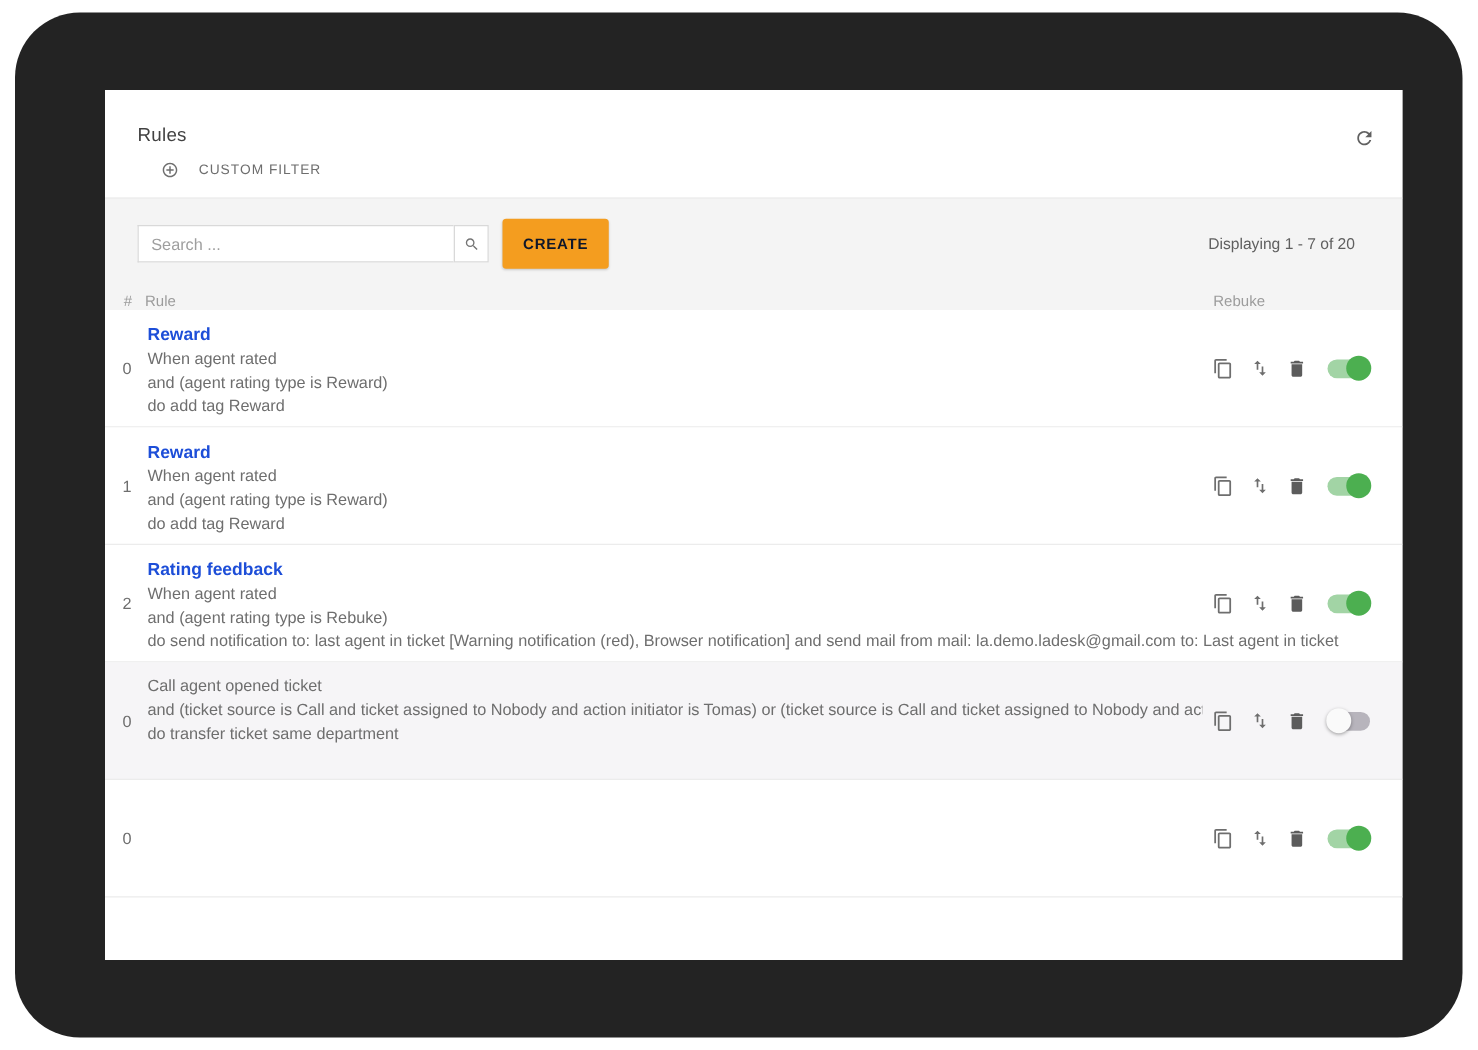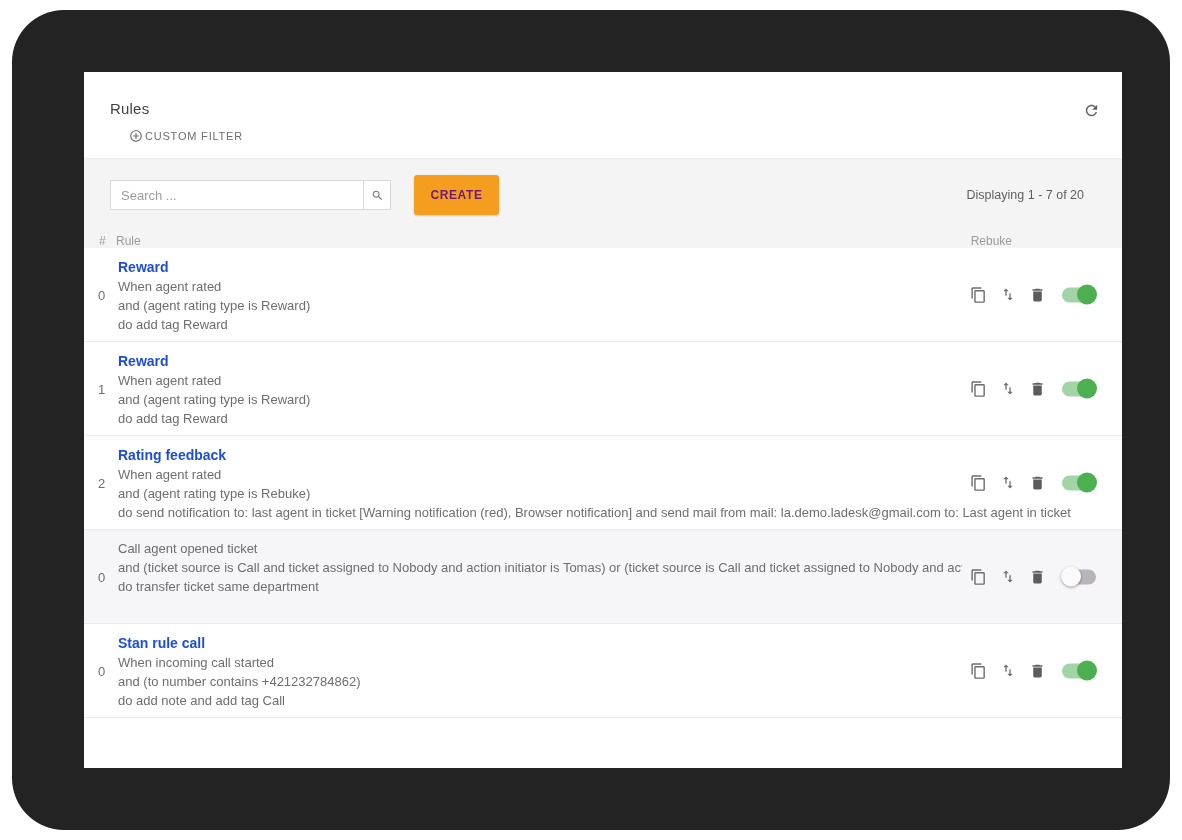--- a/index.html
+++ b/index.html
@@ -25,21 +25,21 @@
   .tabs { display:flex; gap:8px; margin-top:37px; margin-left:-8px; }
   .tab {
     background:none; border:none; cursor:pointer;
     font-family:"Liberation Sans", sans-serif;
     font-size:13px; color:#6f6f6f; padding:0 12px 9px 12px;
     border-bottom:4px solid transparent; white-space:nowrap;
   }
   .tab.active { color:#3f3f3f; border-bottom-color:#F2A338; }
 
   .custom-filter {
-    display:inline-flex; align-items:center; gap:2px;
+    display:inline-flex; align-items:center; gap:16px;
     background:none; border:none; cursor:pointer;
     margin:7px 0 15px 19px; color:#6e6e6e;
     font-family:"Liberation Sans", sans-serif;
     font-size:11px; letter-spacing:.8px;
   }
   .custom-filter svg { color:#6e6e6e; }
 
   
   .toolbar {
     background:#f4f4f4; border-top:1px solid #ebebeb;
@@ -51,22 +51,22 @@
     width:253px; height:30px; border:1px solid #d9d9d9; border-right:none;
     background:#fff; padding:0 10px; font-size:13px; color:#444;
     font-family:"Liberation Sans", sans-serif; outline:none;
   }
   .search-input::placeholder { color:#9e9e9e; }
   .search-btn {
     width:28px; height:30px; background:#fff; border:1px solid #d9d9d9;
     cursor:pointer; color:#757575; display:flex; align-items:center; justify-content:center;
   }
   .create-btn {
-    margin-left:23px; width:85px; height:40px; border:none; border-radius:3px;
-    background:#F49D1F; color:#701a75; font-size:12px; font-weight:bold;
+    margin-left:11px; width:85px; height:40px; border:none; border-radius:3px;
+    background:#F49D1F; color:#0f172a; font-size:12px; font-weight:bold;
     letter-spacing:.6px; cursor:pointer; font-family:"Liberation Sans", sans-serif;
     box-shadow:0 1px 2px rgba(0,0,0,.18);
   }
   .displaying { margin-left:auto; font-size:12.5px; color:#5f5f5f; }
 
   .table-header { display:flex; margin-top:19px; font-size:12px; color:#9c9c9c; position:relative; }
   .col-num { margin-left:-11px; width:17px; }
   .col-rule { }
   .col-actions { position:absolute; right:72px; top:0; }
 
@@ -297,26 +297,20 @@
               </span>
             </button>
           <button class="toggle" data-state="off">
               <span class="knob"></span>
             </button>
         </div>
       </div>
 
       <div class="rule-row" data-state="on">
         <div class="row-num">0</div>
-        <div class="row-content">
-          <div class="row-title">Stan rule call</div>
-          <div class="row-line">When incoming call started</div>
-          <div class="row-line">and (to number contains +421232784862)</div>
-          <div class="row-line">do add note and add tag Call</div>
-        </div>
         <div class="row-actions">
           <button class="icon-btn">
               <span style="display:flex">
                 <svg width="17" height="17" viewBox="0 0 24 24" fill="currentColor">
                   <path d="M16 1H4c-1.1 0-2 .9-2 2v14h2V3h12V1zm3 4H8c-1.1 0-2 .9-2 2v14c0 1.1.9 2 2 2h11c1.1 0 2-.9 2-2V7c0-1.1-.9-2-2-2zm0 16H8V7h11v14z"></path>
                 </svg>
               </span>
             </button>
           <button class="icon-btn">
               <span style="display:flex">

